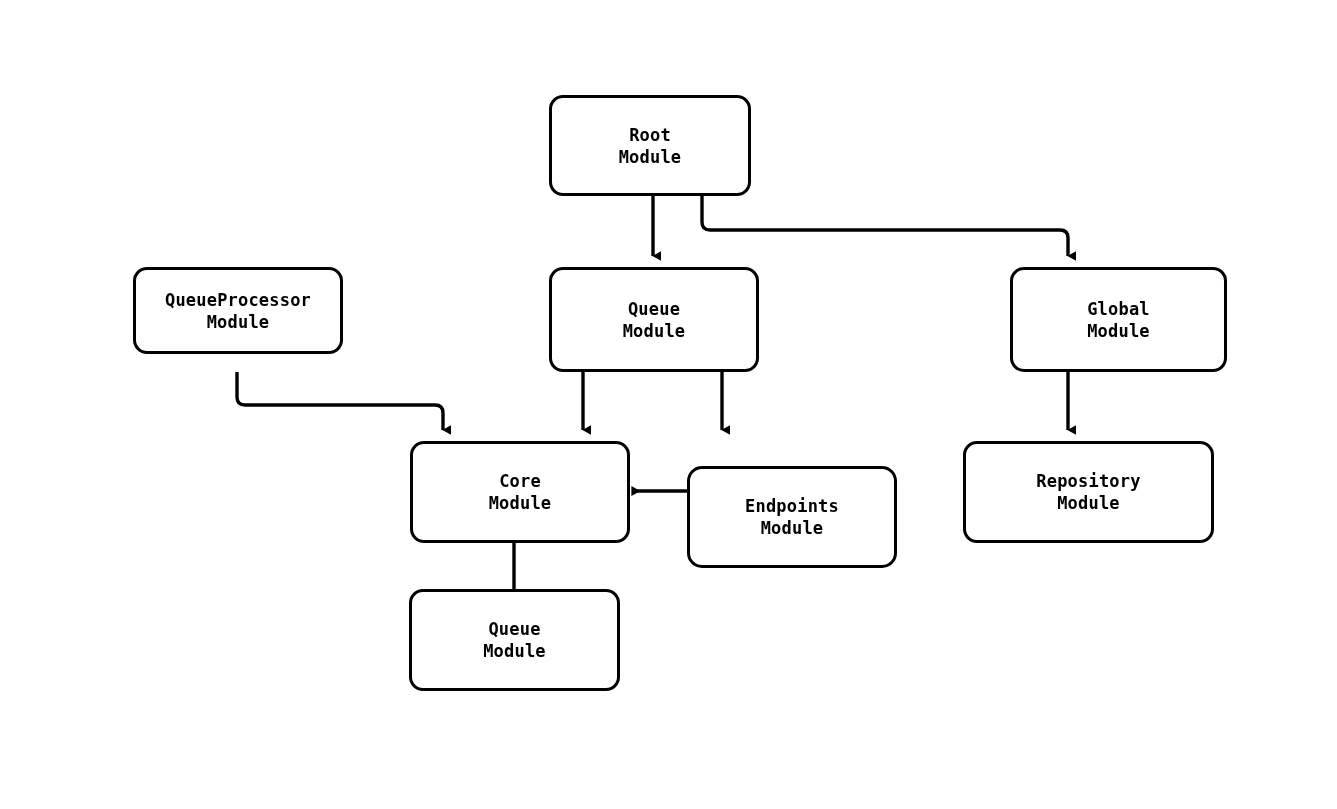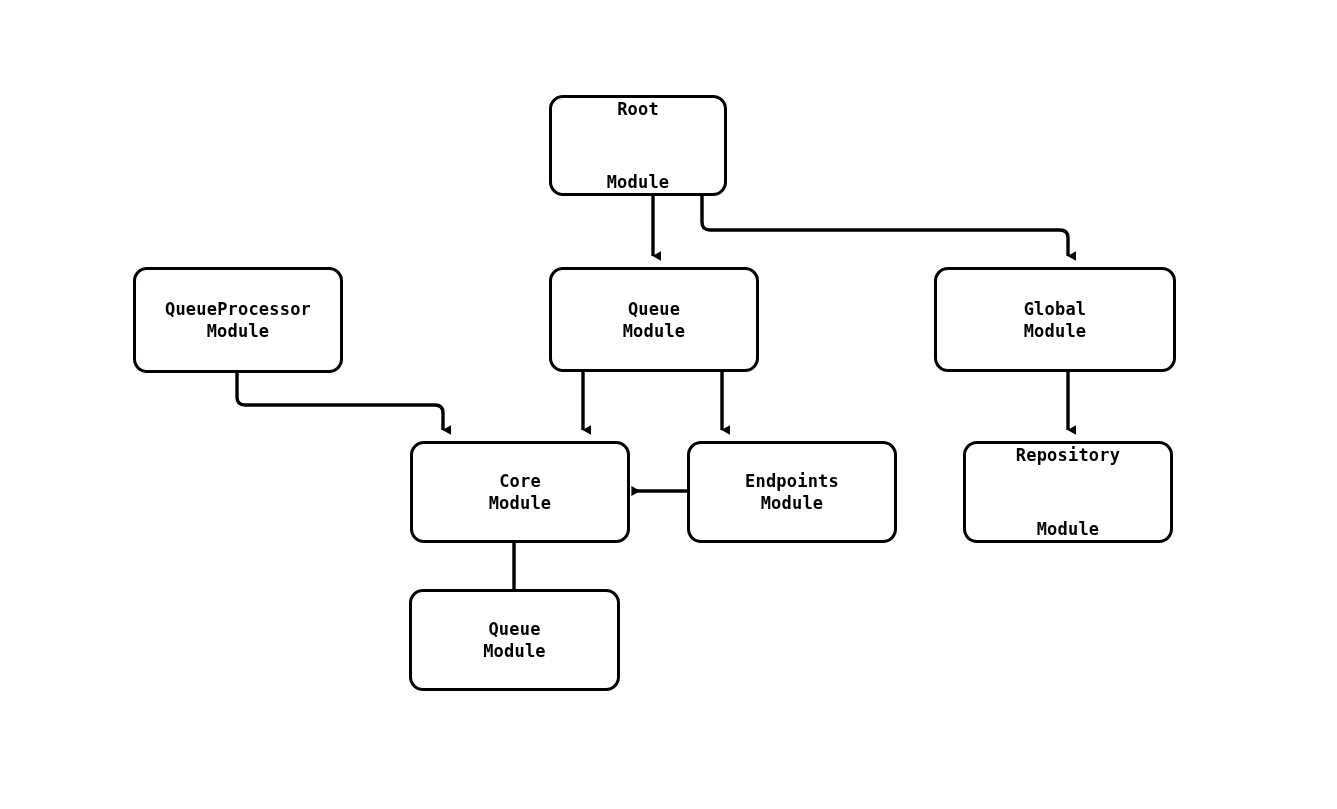--- a/index.html
+++ b/index.html
@@ -79,51 +79,51 @@
 
       <path d="M 687 491 L 632 491" marker-end="url(#arrowhead-left)"></path>
 
       <path d="M 1068 372 L 1068 430" marker-end="url(#arrowhead-down)"></path>
 
       <path d="M 514 543 L 514 604" marker-end="url(#arrowhead-down)"></path>
 
     </g>
   </svg>
 
-  <div class="node" style="left:549px; top:95px; width:178px; height:101px;justify-content:space-between;">
+  <div class="node" style="left:549px; top:95px; width:202px; height:101px;">
     <span class="node-label">Root</span>
     <span class="node-label">Module</span>
   </div>
 
-  <div class="node" style="left:133px; top:267px; width:210px; height:106px;">
+  <div class="node" style="left:133px; top:267px; width:210px; height:87px;">
     <span class="node-label">QueueProcessor</span>
     <span class="node-label">Module</span>
   </div>
 
   <div class="node" style="left:549px; top:267px; width:210px; height:105px;">
     <span class="node-label">Queue</span>
     <span class="node-label">Module</span>
   </div>
 
-  <div class="node" style="left:934px; top:267px; width:242px; height:105px;">
+  <div class="node" style="left:1010px; top:267px; width:217px; height:105px;">
     <span class="node-label">Global</span>
     <span class="node-label">Module</span>
   </div>
 
   <div class="node" style="left:410px; top:441px; width:220px; height:102px;">
     <span class="node-label">Core</span>
     <span class="node-label">Module</span>
   </div>
 
-  <div class="node" style="left:687px; top:441px; width:210px; height:102px;">
+  <div class="node" style="left:687px; top:466px; width:210px; height:102px;border-radius:15px;">
     <span class="node-label">Endpoints</span>
     <span class="node-label">Module</span>
   </div>
 
-  <div class="node" style="left:963px; top:441px; width:210px; height:102px;justify-content:space-between;">
+  <div class="node" style="left:963px; top:441px; width:251px; height:102px;">
     <span class="node-label">Repository</span>
     <span class="node-label">Module</span>
   </div>
 
   <div class="node" style="left:409px; top:589px; width:211px; height:102px;">
     <span class="node-label">Queue</span>
     <span class="node-label">Module</span>
   </div>
 
 </div>

